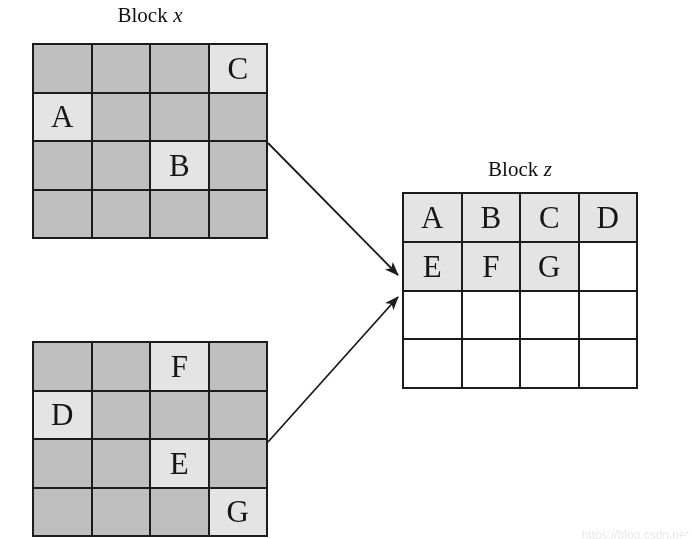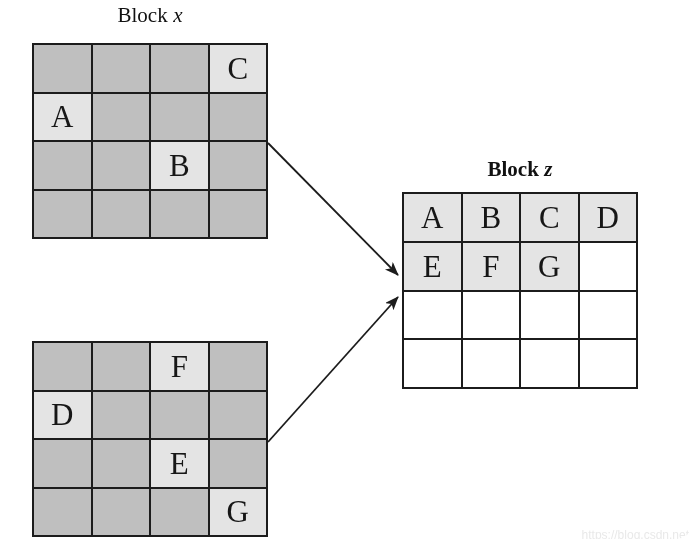--- a/index.html
+++ b/index.html
@@ -48,21 +48,21 @@
     color: var(--letter);
   }
   .cell.dark  { background: var(--cell-dark); }
   .cell.lit   { background: var(--cell-light); }
   .cell.white { background: var(--cell-white); }
   
   #title-x { left: 32px; top: 3px; }
   #grid-x  { left: 32px; top: 43px;  width: 236px; height: 196px; }
   #title-y { left: 32px; top: 301px; }
   #grid-y  { left: 32px; top: 341px; width: 236px; height: 196px; }
-  #title-z { left: 402px; top: 157px; font-weight: bold; }
+  #title-z { left: 402px; top: 157px; }
   #grid-z  { left: 402px; top: 192px; width: 236px; height: 197px; }
   .watermark {
     position: absolute;
     right: 4px;
     bottom: -3px;
     font-family: "Liberation Sans", "DejaVu Sans", sans-serif;
     font-size: 12px;
     color: #e9e9e9;
     filter: blur(0.7px);
     white-space: nowrap;

